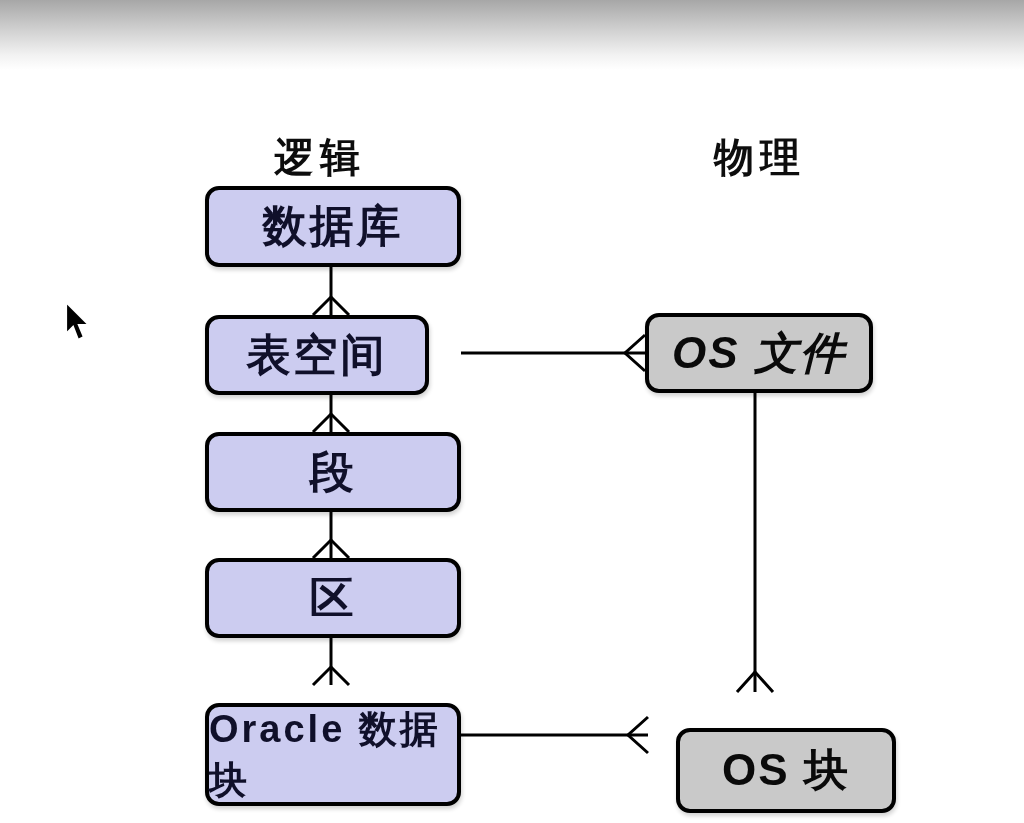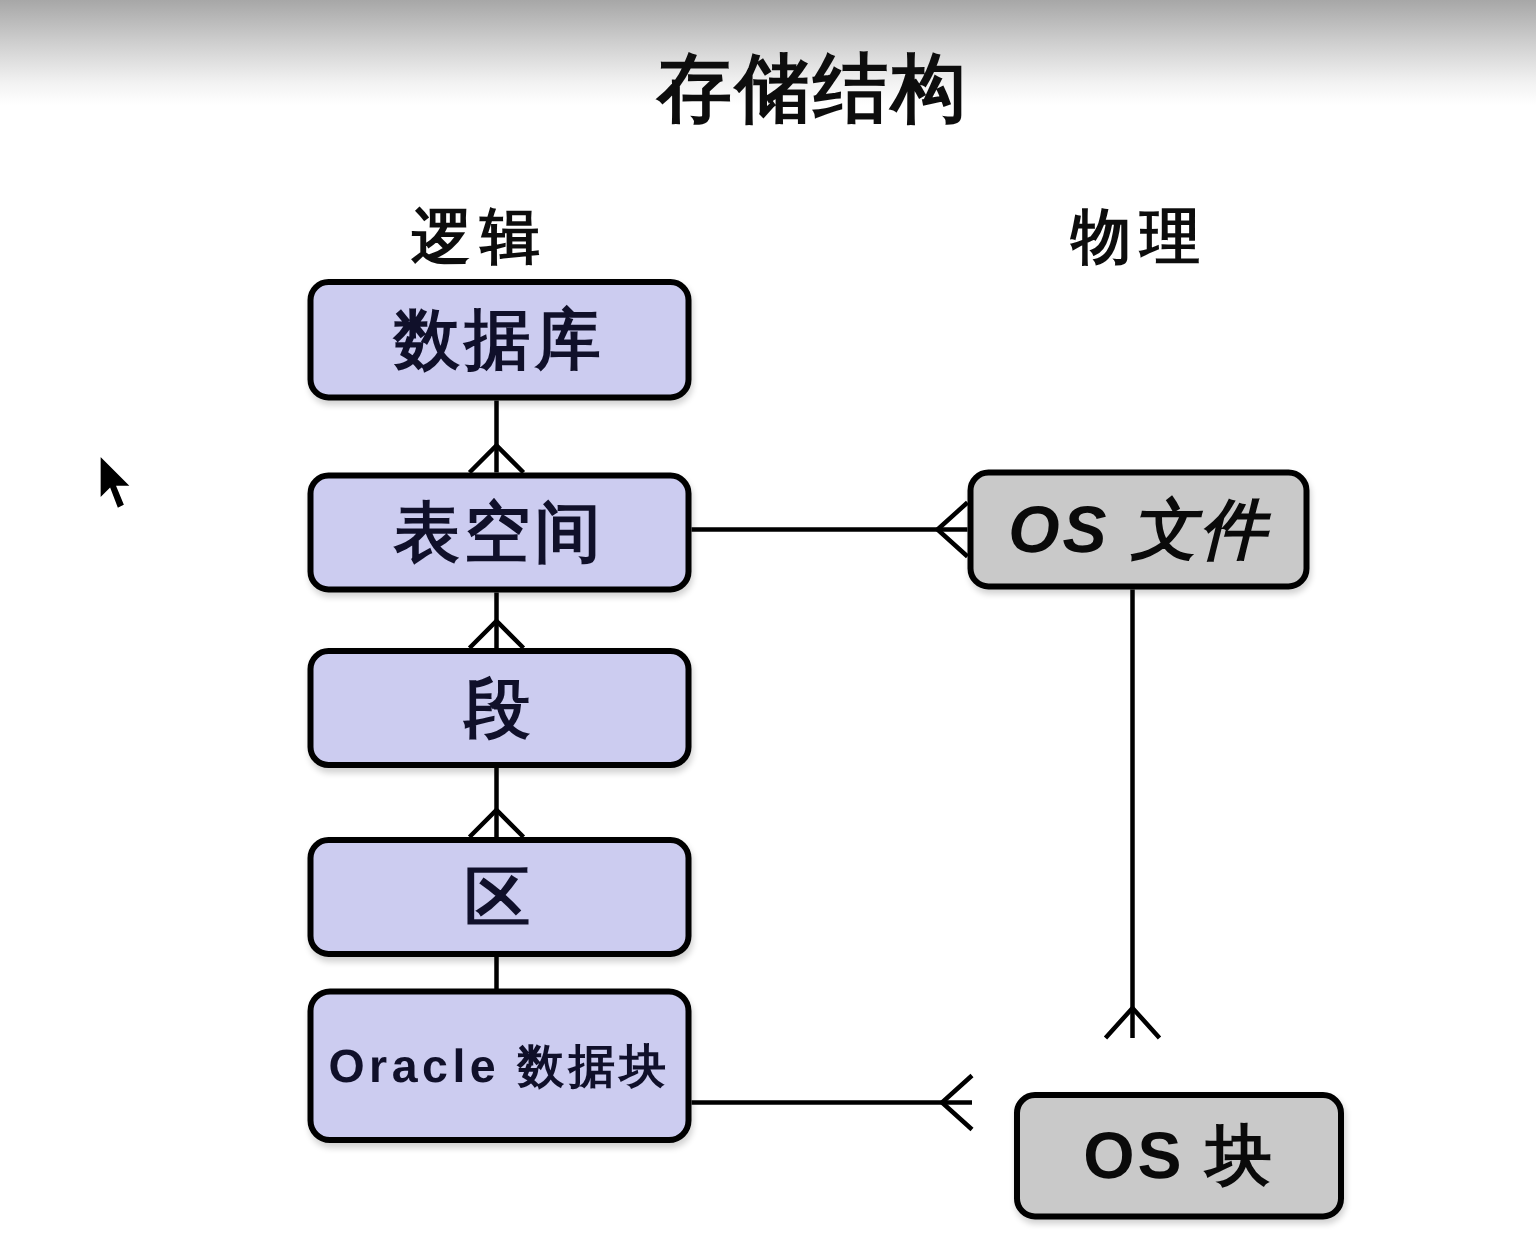--- a/index.html
+++ b/index.html
@@ -55,24 +55,24 @@
     font-weight: bold;
     font-size: 44px;
     letter-spacing: 3px;
     color: #10102a;
     box-shadow: 1px 3px 4px rgba(0,0,0,0.18);
   }
   .node.logical  { background: var(--color-logical_fill, #ccccf0); }
   .node.physical { background: var(--color-physical_fill, #c9c9c9); color:#0a0a0a; }
 
   .node.n-db     { left: 205px; top: 186px; width: 256px; height: 81px; }
-  .node.n-ts     { left: 205px; top: 315px; width: 256px; height: 80px; }
+  .node.n-ts     { left: 205px; top: 315px; width: 224px; height: 80px; }
   .node.n-seg    { left: 205px; top: 432px; width: 256px; height: 80px; }
   .node.n-ext    { left: 205px; top: 558px; width: 256px; height: 80px; }
-  .node.n-blk    { left: 205px; top: 659px; width: 256px; height: 103px; font-size: 31px; border-radius: 15px; }
+  .node.n-blk    { left: 205px; top: 703px; width: 256px; height: 103px; font-size: 38px; }
   .node.n-osfile { left: 645px; top: 313px; width: 228px; height: 80px; letter-spacing: 2px; font-style: italic; }
   .node.n-osblk  { left: 648px; top: 728px; width: 220px; height: 85px; letter-spacing: 2px; margin-left: 28px; }
 
   svg.overlay {
     position: absolute;
     left: 0; top: 0;
     width: 1024px;
     height: 823px;
   }
   .edge {
@@ -123,21 +123,20 @@
     <g>
       <line class="edge" x1="461" y1="735" x2="648" y2="735"></line>
       <polyline class="edge" points="648,717 628,735 648,753"></polyline>
     </g>
 
     <g>
       <polygon class="cursor-fill" points="66,302 66,334 73,327 78,340 84,337 79,325 89,325"></polygon>
     </g>
   </svg>
 
-  <div class="page-title">存储结构</div>
 
   <div class="col-header logical">逻辑</div>
   <div class="col-header physical">物理</div>
 
   <div class="node logical n-db">数据库</div>
   <div class="node logical n-ts">表空间</div>
   <div class="node logical n-seg">段</div>
   <div class="node logical n-ext">区</div>
   <div class="node logical n-blk">Oracle 数据块</div>
 

